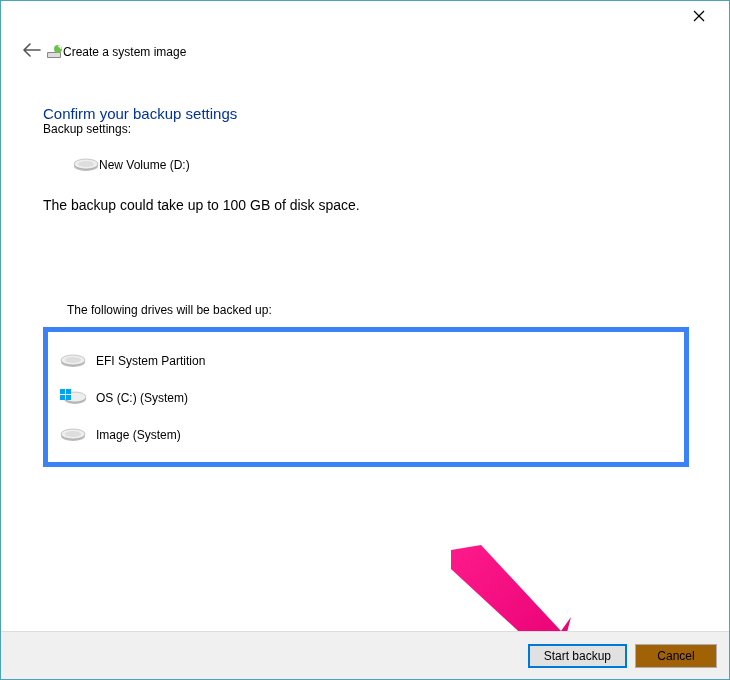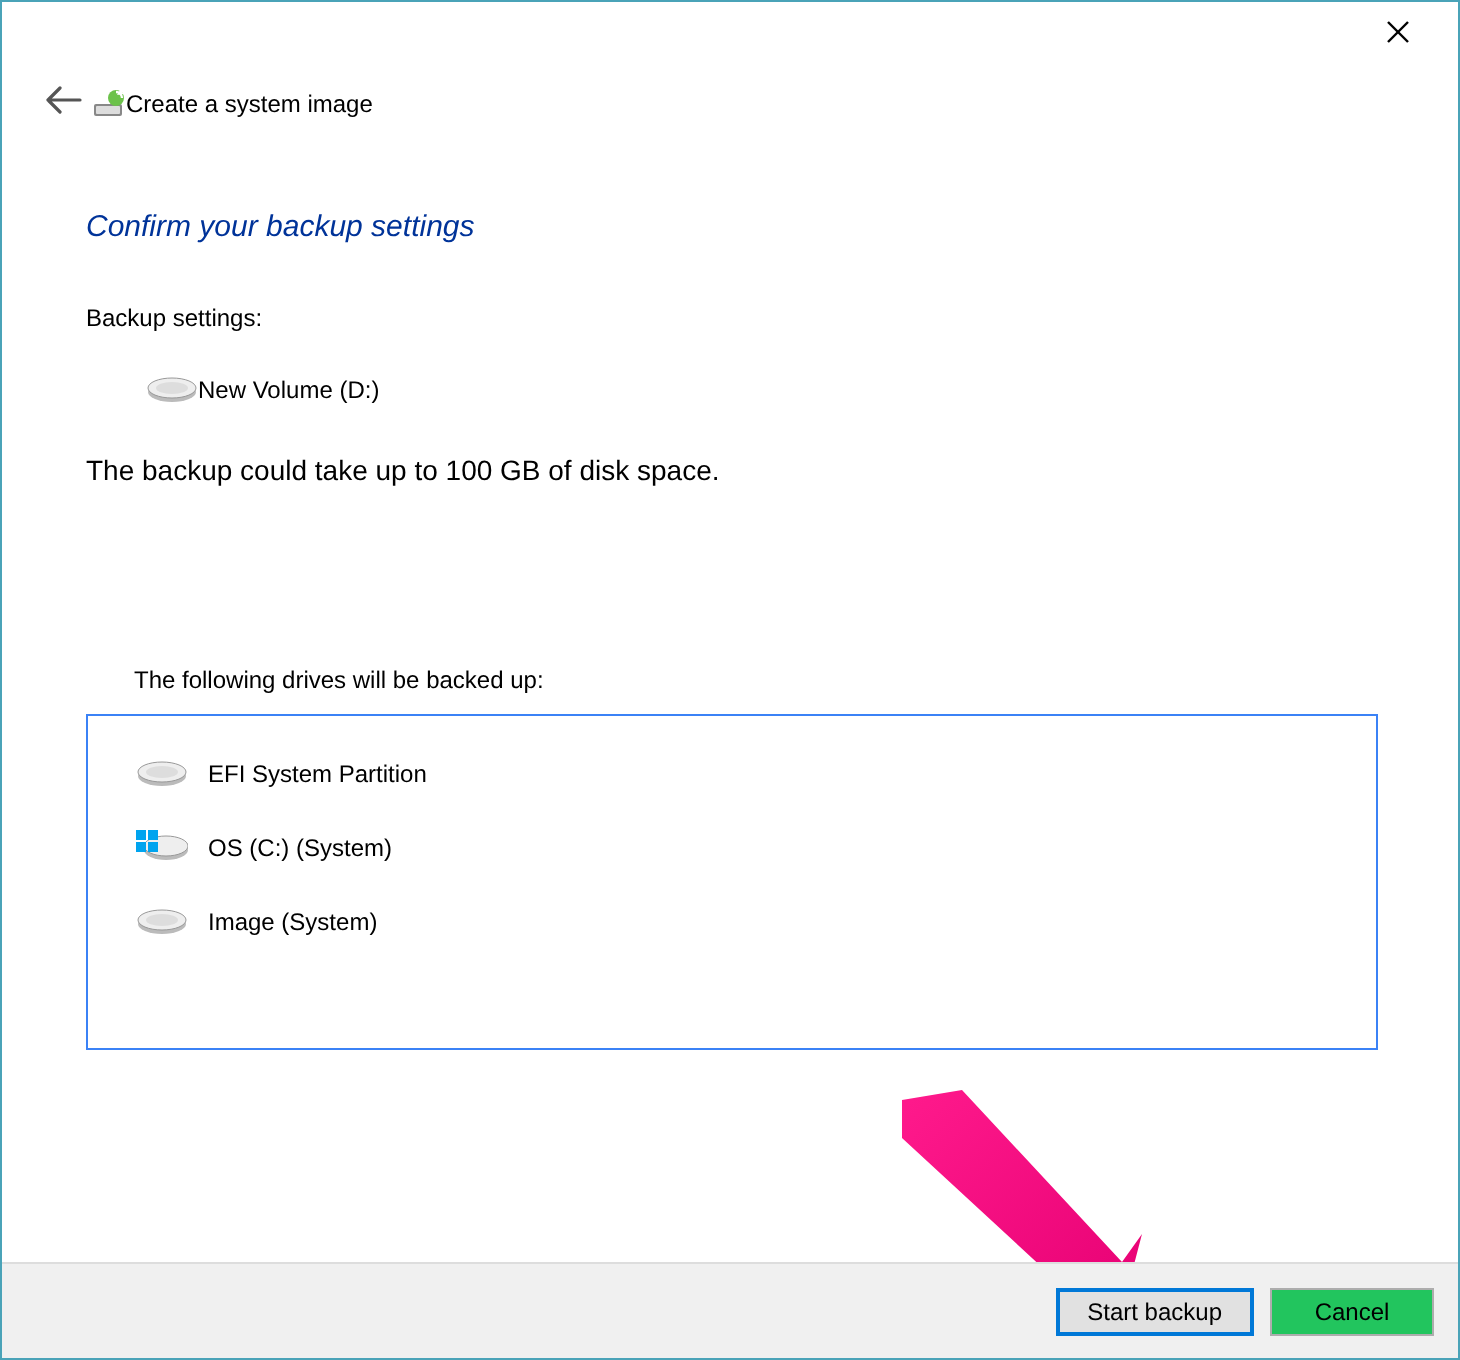--- a/index.html
+++ b/index.html
@@ -56,22 +56,20 @@
       font-size: 12px;
       color: #000;
     }
     .content {
       padding: 35px 40px 0 42px;
     }
     .heading {
       color: #003399;
       font-size: 15px;
       font-weight: 400;
-      margin-bottom: 30px;
-      font-style: italic;
     }
     .label-text {
       font-size: 12px;
       margin-bottom: 18px;
     }
     .drive-line {
       display: flex;
       align-items: center;
       gap: 0;
       margin: 0 0 22px 30px;
@@ -82,23 +80,23 @@
     .space-text {
       font-size: 14px;
       margin-bottom: 90px;
     }
     .list-label {
       font-size: 12px;
       margin-bottom: 10px;
       margin-left: 24px;
     }
     .drive-list {
-      border: 1px solid #3b82f6;
-      padding: 10px 20px;
-      height: 168px;
+      border: 5px solid #3b82f6;
+      padding: 10px 8px;
+      height: 140px;
     }
     .drive-list-item {
       display: flex;
       align-items: center;
       gap: 10px;
       padding: 8px 4px;
     }
     .drive-list-item span.lbl {
       font-size: 12px;
     }
@@ -115,21 +113,21 @@
       align-items: center;
       padding-right: 12px;
       gap: 8px;
     }
     button.win {
       font-family: inherit;
       font-size: 12px;
       padding: 4px 16px;
       min-width: 82px;
       height: 24px;
-      background: #22c55e;
+      background: #a16207;
       border: 1px solid #adadad;
       cursor: pointer;
     }
     button.win.primary {
       border: 2px solid #0078d7;
       background: #e1e1e1;
       padding: 3px 14px;
       text-align: right;
     }
     .pointer-arrow {

